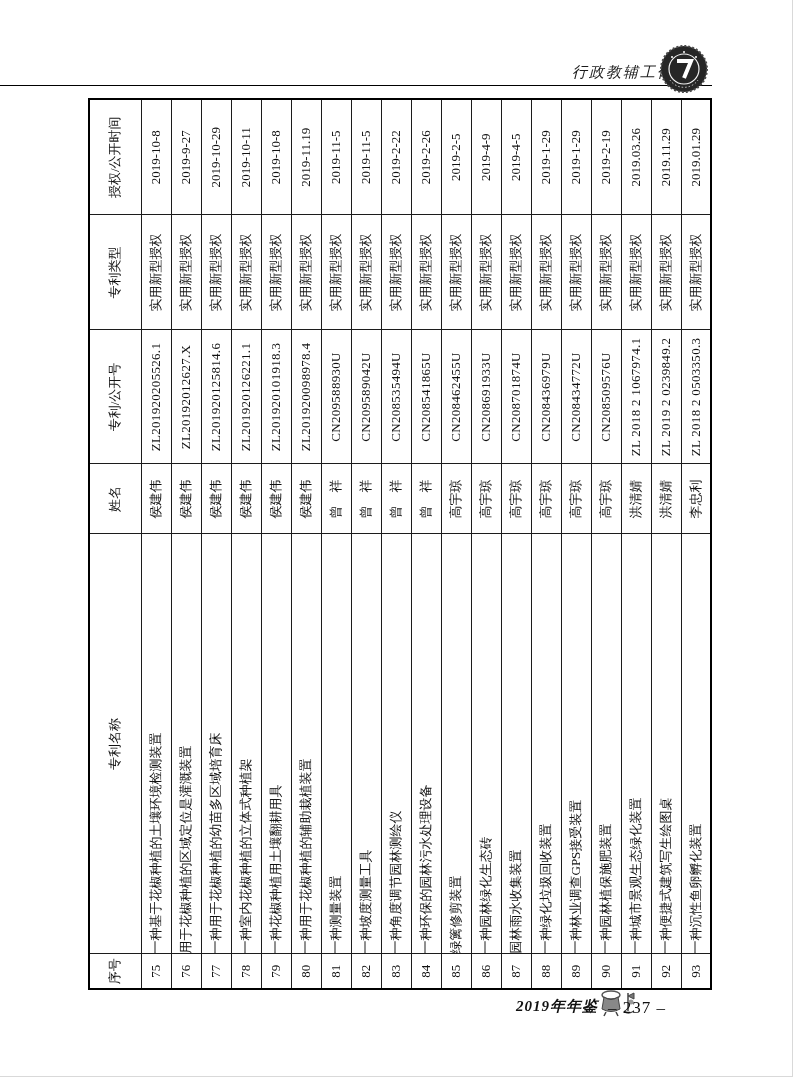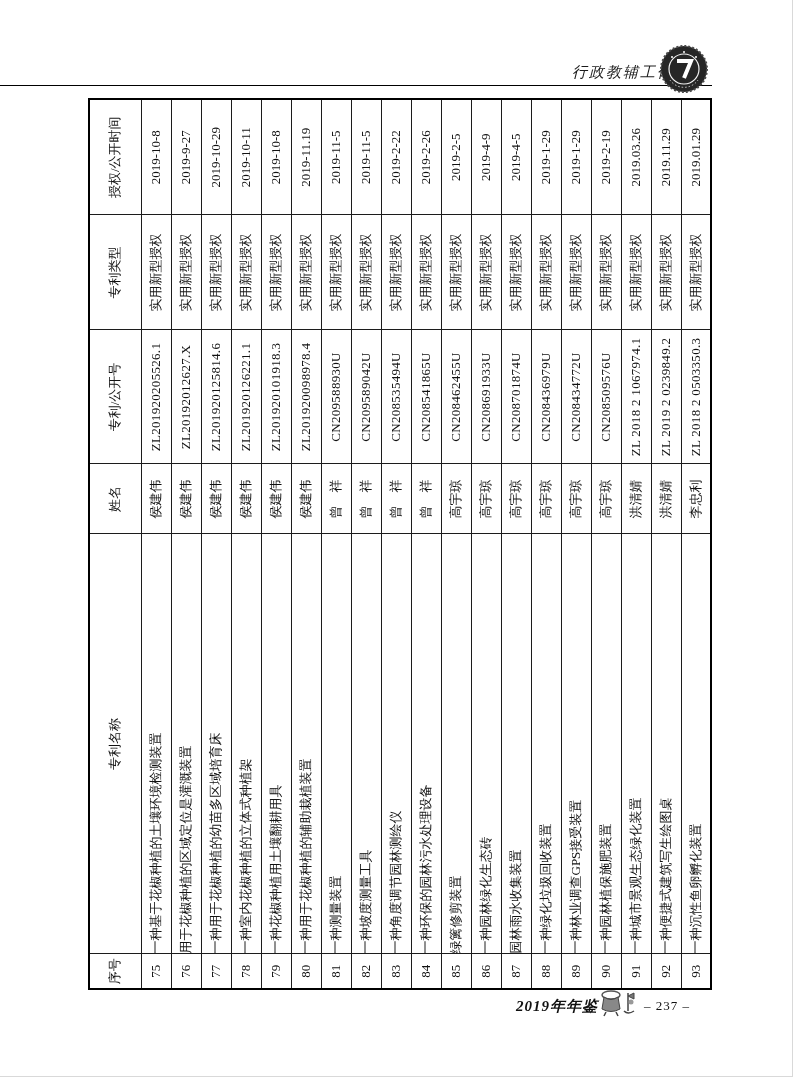--- a/index.html
+++ b/index.html
@@ -51,22 +51,22 @@
   .col-name{text-align:left;padding-left:10px;}
   .col-number{letter-spacing:.3px;font-size:12.5px;}
   
   .footer-yearbook{
     position:absolute;left:516px;top:997px;
     font-size:15px;font-weight:bold;font-style:italic;
     letter-spacing:1px;white-space:nowrap;
   }
   .footer-ornament{position:absolute;left:598px;top:988px;width:44px;height:30px;}
   .footer-pageno{
-    position:absolute;left:644px;top:998px;
-    font-size:13px;letter-spacing:1px;white-space:nowrap;
+    position:absolute;left:608px;top:998px;
+    font-size:17px;letter-spacing:1px;white-space:nowrap;
   }
 </style>
 </head>
 <body>
 
 <div class="page">
 
   <div class="section-title">行政教辅工作</div>
   <div class="header-rule"></div>
   <div class="seal">

